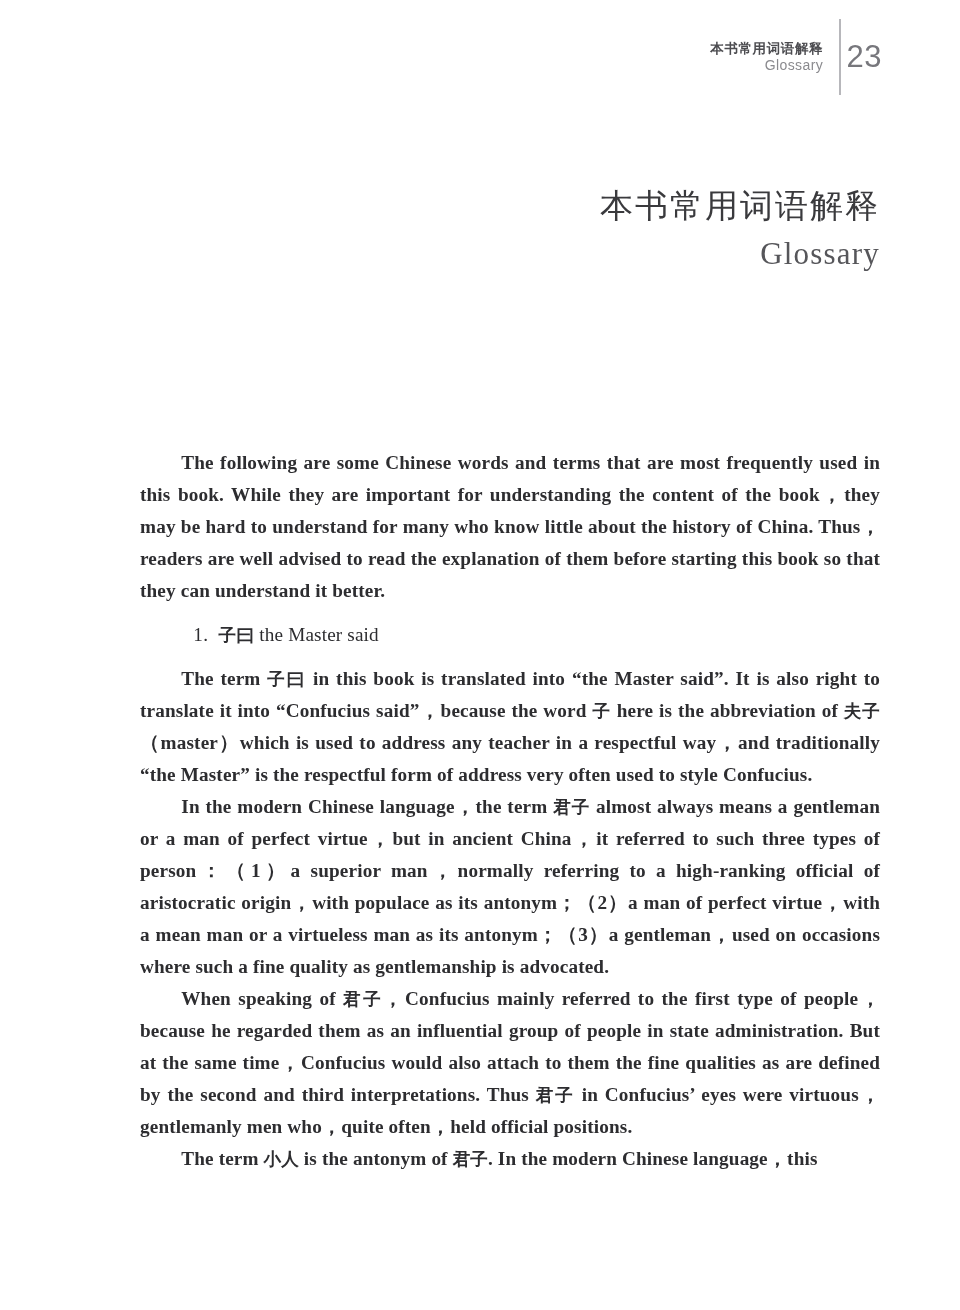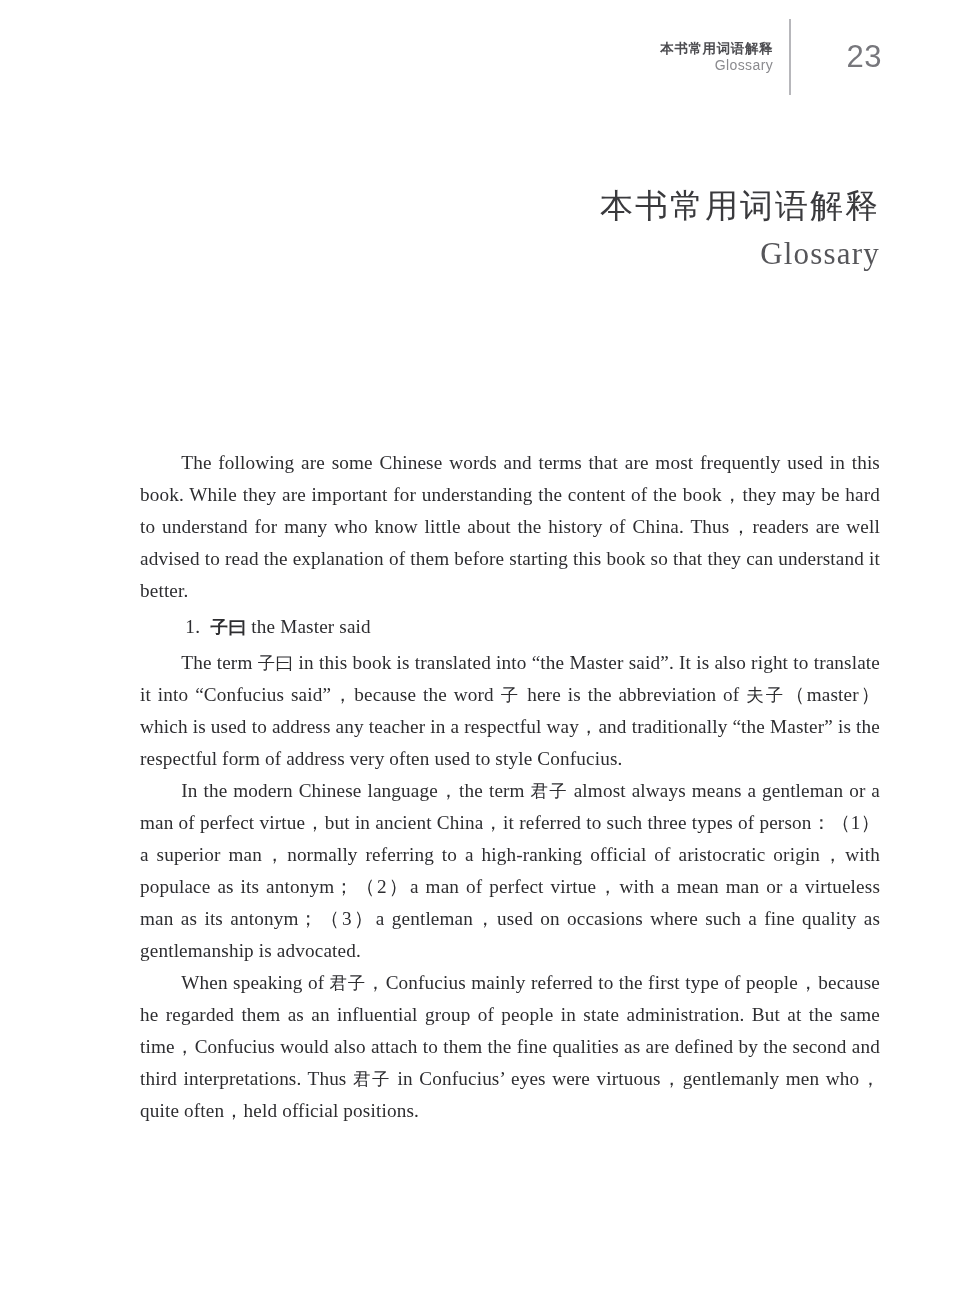--- a/index.html
+++ b/index.html
@@ -59,24 +59,23 @@
     width: 1.4px;
     height: 76px;
     background: #b7b7bb;
     flex: 0 0 auto;
   }
   .header-pageno {
     font-family: "Liberation Sans", "DejaVu Sans", sans-serif;
     font-weight: 300;
     font-size: 31px;
     color: #77777c;
-    padding-left: 20px;
+    padding-left: 6px;
     line-height: 76px;
     letter-spacing: 0.5px;
-    margin-left: 36px;
   }
 
   
   .title-block {
     position: absolute;
     top: 185px;
     right: 80px;
     text-align: right;
   }
   .title-cn {
@@ -108,23 +107,24 @@
     margin: 0;
     font-size: 19.2px;
     line-height: 32px;
     text-align: justify;
     text-justify: inter-word;
     color: #2d2d30;
     letter-spacing: 0.15px;
   }
   p.para.indent {
     text-indent: 2.15em;
+    font-weight: bold;
   }
   p.entry {
-    margin: 4px;
+    margin: 12px;
     font-size: 19.2px;
     line-height: 32px;
     text-indent: 2.15em;
     color: #2d2d30;
     letter-spacing: 0.15px;
   }
   .cn {
     font-family: "DejaVu Sans", "Liberation Sans", sans-serif;
     font-size: 17.5px;
   }
@@ -157,14 +157,15 @@
   <span class="title-en">Glossary</span>
 </div>
 
 <div class="body-block">
   <p class="para indent">The following are some Chinese words and terms that are most frequently used in this book. While they are important for understanding the content of the book，they may be hard to understand for many who know little about the history of China. Thus，readers are well advised to read the explanation of them before starting this book so that they can understand it better.</p>
   <div id="entries-root">
       <p class="entry"><span class="entry-num">1.</span> <span class="cn-bold">子曰</span> <span>the Master said</span></p>
       <p class="para indent"><span>The term </span><span class="cn">子曰</span><span> in this book is translated into “the Master said”. It is also right to translate it into “Confucius said”，because the word </span><span class="cn">子</span><span> here is the abbreviation of </span><span class="cn">夫子</span><span>（master）which is used to address any teacher in a respectful way，and traditionally “the Master” is the respectful form of address very often used to style Confucius.</span></p>
       <p class="para indent"><span>In the modern Chinese language，the term </span><span class="cn">君子</span><span> almost always means a gentleman or a man of perfect virtue，but in ancient China，it referred to such three types of person：（1）a superior man，normally referring to a high-ranking official of aristocratic origin，with populace as its antonym；（2）a man of perfect virtue，with a mean man or a virtueless man as its antonym；（3）a gentleman，used on occasions where such a fine quality as gentlemanship is advocated.</span></p>
       <p class="para indent"><span>When speaking of </span><span class="cn">君子</span><span>，Confucius mainly referred to the first type of people，because he regarded them as an influential group of people in state administration. But at the same time，Confucius would also attach to them the fine qualities as are defined by the second and third interpretations. Thus </span><span class="cn">君子</span><span> in Confucius’ eyes were virtuous，gentlemanly men who，quite often，held official positions.</span></p>
+      <p class="para indent"><span>The term </span><span class="cn">小人</span><span> is the antonym of </span><span class="cn">君子</span><span>. In the modern Chinese language，this</span></p>
     </div>
 </div>
 
 </body></html>

